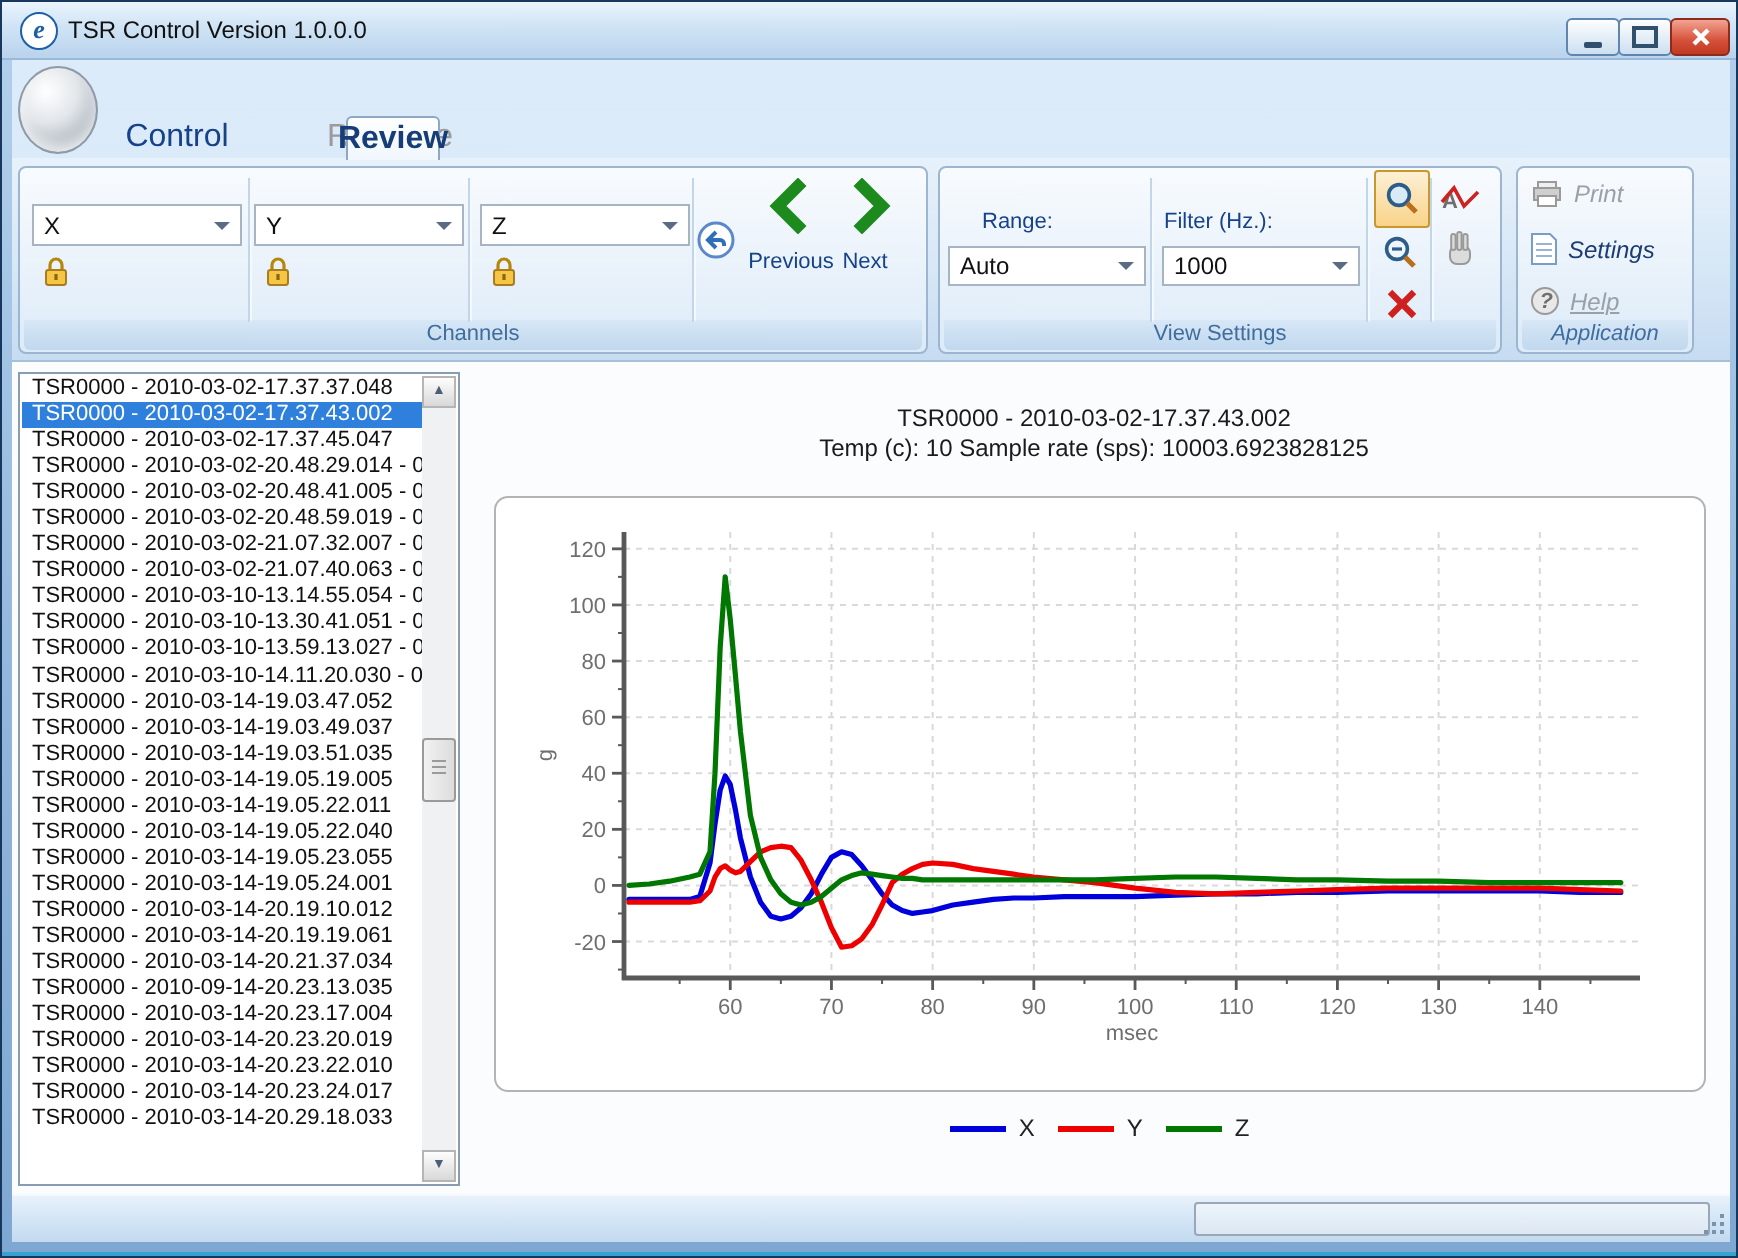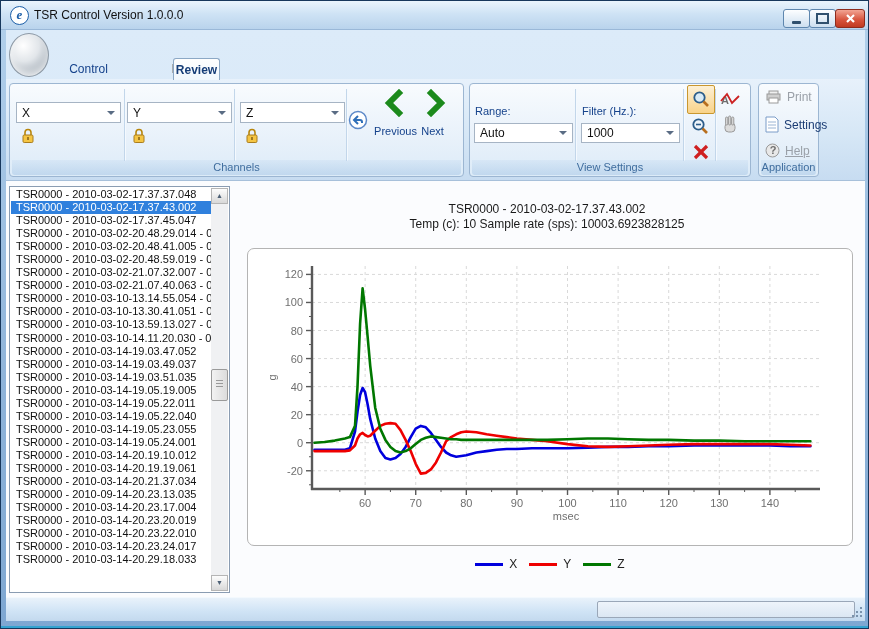--- a/index.html
+++ b/index.html
@@ -16,31 +16,31 @@
     background:linear-gradient(#fdfeff,#cddff0);display:flex;align-items:center;justify-content:center;}
   .btn-min{left:782px;width:25px;} .btn-max{left:808px;width:25px;}
   .btn-close{left:834px;width:28px;background:linear-gradient(#f2a493,#d6513a 60%,#c03a22);border-color:#8e2b1c;}
   .glyph-min{width:9px;height:3px;background:#30506e;margin-top:7px;border-radius:1px;}
   .glyph-max{width:9px;height:7px;border:2px solid #30506e;}
   
   .client{position:absolute;left:5px;top:29px;width:859px;height:591px;background:linear-gradient(#dcebf9,#cfe3f5);}
   .orb{position:absolute;left:3px;top:3px;width:38px;height:42px;border-radius:50%;border:1px solid #8e9aa6;
     background:radial-gradient(circle at 35% 28%,#ffffff,#e2e6ea 40%,#aab3bc 75%,#c6ccd3);box-shadow:inset 0 -4px 6px rgba(255,255,255,.7);}
   
-  .tab{position:absolute;top:29px;height:20px;font-size:12px;display:flex;align-items:center;justify-content:center;}
+  .tab{position:absolute;top:29px;height:20px;font-size:16px;display:flex;align-items:center;justify-content:center;}
   .tab-control{left:55px;width:55px;color:#15428b;}
   .tab-realtime{left:112px;width:58px;color:#9b9b9b;margin-left:48px;}
   .tab-review{left:167px;top:28px;width:47px;height:22px;color:#163d77;font-weight:bold;z-index:3;
     background:linear-gradient(#fefefe,#f0f7fd);border:1px solid #8ca8c5;border-bottom:none;border-radius:3px 3px 0 0;box-sizing:border-box;}
   
   .ribbon{position:absolute;left:0;top:49px;width:859px;height:102px;
     background:linear-gradient(180deg,#e7f1fb,#d6e7f6 55%,#c7dcf1);border-bottom:1px solid #a7c0da;box-sizing:border-box;z-index:2;}
   .group{position:absolute;top:4px;height:94px;border:1px solid #9cb6d2;border-radius:4px;box-sizing:border-box;
     background:linear-gradient(180deg,#f8fbfe,#e8f1fa 60%,#dcebf8);}
-  .grp-channels{left:3px;width:455px;} .grp-view{left:463px;width:282px;} .grp-app{left:752px;width:61px;}
+  .grp-channels{left:3px;width:455px;} .grp-view{left:463px;width:282px;} .grp-app{left:752px;width:89px;font-style:italic;}
   .grp-label{position:absolute;left:2px;right:2px;bottom:1px;height:15px;text-align:center;font-size:11px;color:#3f6d9e;
     background:linear-gradient(rgba(185,212,238,.25),rgba(170,200,230,.55));border-radius:0 0 3px 3px;line-height:15px;}
   .vsep{position:absolute;top:5px;height:72px;width:1px;background:#c2d6ea;border-right:1px solid #f4f9fe;}
   .combo{position:absolute;height:21px;background:#fff;border:1px solid #a6b4c4;box-sizing:border-box;
     display:flex;align-items:center;font-size:12px;color:#111;padding-left:5px;}
   .combo .arr{margin-left:auto;margin-right:5px;width:0;height:0;border-left:4px solid transparent;border-right:4px solid transparent;border-top:4px solid #5a6c84;}
   .combo-sm{height:20px;font-size:12px;}
   .riblabel{position:absolute;font-size:11px;color:#15428b;}
   .navtext{position:absolute;font-size:11px;color:#15428b;text-align:center;}
   .iconbtn{position:absolute;display:flex;align-items:center;justify-content:center;}
@@ -166,21 +166,21 @@
         <span class="iconbtn" style="left:415px;top:5px">
           <svg width="22" height="28" viewBox="0 0 22 28">
               <polyline points="6,4 16,14 6,24" fill="none" stroke="#1c8a1c" stroke-width="6" stroke-linecap="square"></polyline>
             </svg>
         </span>
         <div class="navtext" style="left:400px;top:41px;width:45px">Next</div>
         <div class="grp-label">Channels</div>
       </div>
 
       <div class="group grp-view">
-        <div class="riblabel" style="left:5px;top:21px">Range:</div>
+        <div class="riblabel" style="left:21px;top:21px">Range:</div>
         <div class="combo combo-sm" style="left:4px;top:39px;width:99px">
           <span>Auto</span>
             <span class="arr"></span>
         </div>
         <div class="vsep" style="left:105px"></div>
         <div class="riblabel" style="left:112px;top:21px">Filter (Hz.):</div>
         <div class="combo combo-sm" style="left:111px;top:39px;width:99px">
           <span>1000</span>
             <span class="arr"></span>
         </div>

